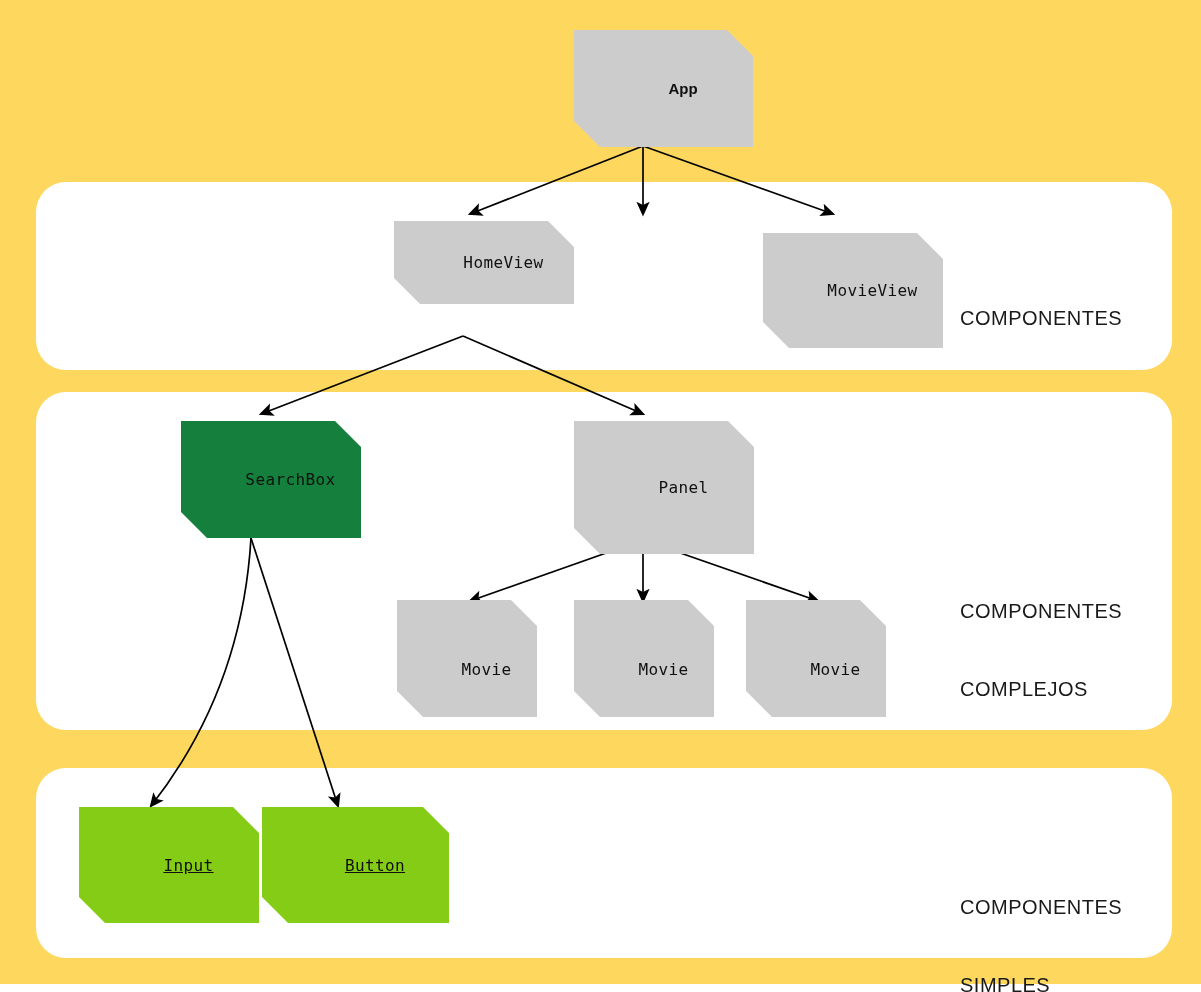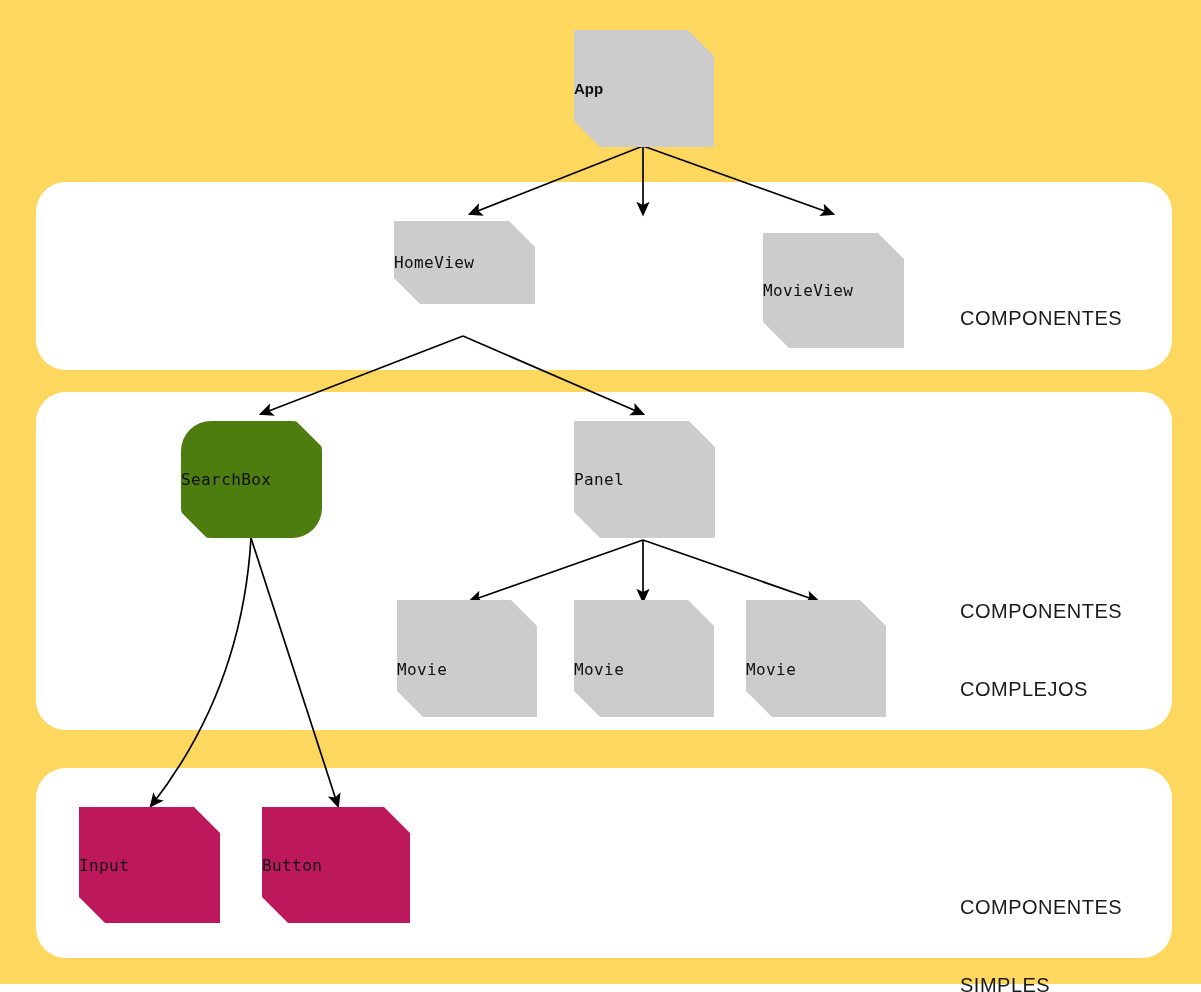--- a/index.html
+++ b/index.html
@@ -33,30 +33,32 @@
     letter-spacing: 0.5px;
     color: #1a1a1a;
     text-align: left;
     line-height: 26px;
     white-space: pre;
   }
   .node {
     position: absolute;
     display: flex;
     align-items: center;
+    justify-content: center;
     font-family: "DejaVu Sans Mono", monospace;
     font-size: 16px;
     color: #101010;
     letter-spacing: 0.4px;
     -webkit-clip-path: polygon(0px 0px, calc(100% - 26px) 0px, 100% 26px, 100% 100%, 26px 100%, 0px calc(100% - 26px));
     clip-path: polygon(0px 0px, calc(100% - 26px) 0px, 100% 26px, 100% 100%, 26px 100%, 0px calc(100% - 26px));
+    padding-left: 39px;
   }
   .node.gray { background: #cccccc; }
-  .node.salmon { background: #4d7c0f; border-radius: 30px; }
-  .node.purple { background: #be185d; }
+  .node.salmon { background: #15803d; }
+  .node.purple { background: #84cc16; text-decoration: underline; }
   .node .lbl { pointer-events: none; }
   #edges {
     position: absolute;
     left: 0; top: 0;
     width: 1201px;
     height: 992px;
     pointer-events: none;
   }
 </style>
 </head>
@@ -112,21 +114,21 @@
 
 
   <div class="node gray" style="left:763px; top:233px; width:141px; height:115px;">
     <span class="lbl">MovieView</span>
   </div>
 
   <div class="node salmon" style="left:181px; top:421px; width:141px; height:117px;">
     <span class="lbl">SearchBox</span>
   </div>
 
-  <div class="node gray" style="left:574px; top:421px; width:141px; height:117px;">
+  <div class="node gray" style="left:574px; top:421px; width:141px; height:133px;">
     <span class="lbl">Panel</span>
   </div>
 
   <div class="node gray" style="left:397px; top:600px; width:140px; height:117px; align-items:flex-end; padding-bottom:38px; box-sizing:border-box;">
     <span class="lbl">Movie</span>
   </div>
 
   <div class="node gray" style="left:574px; top:600px; width:140px; height:117px; align-items:flex-end; padding-bottom:38px; box-sizing:border-box;">
     <span class="lbl">Movie</span>
   </div>

